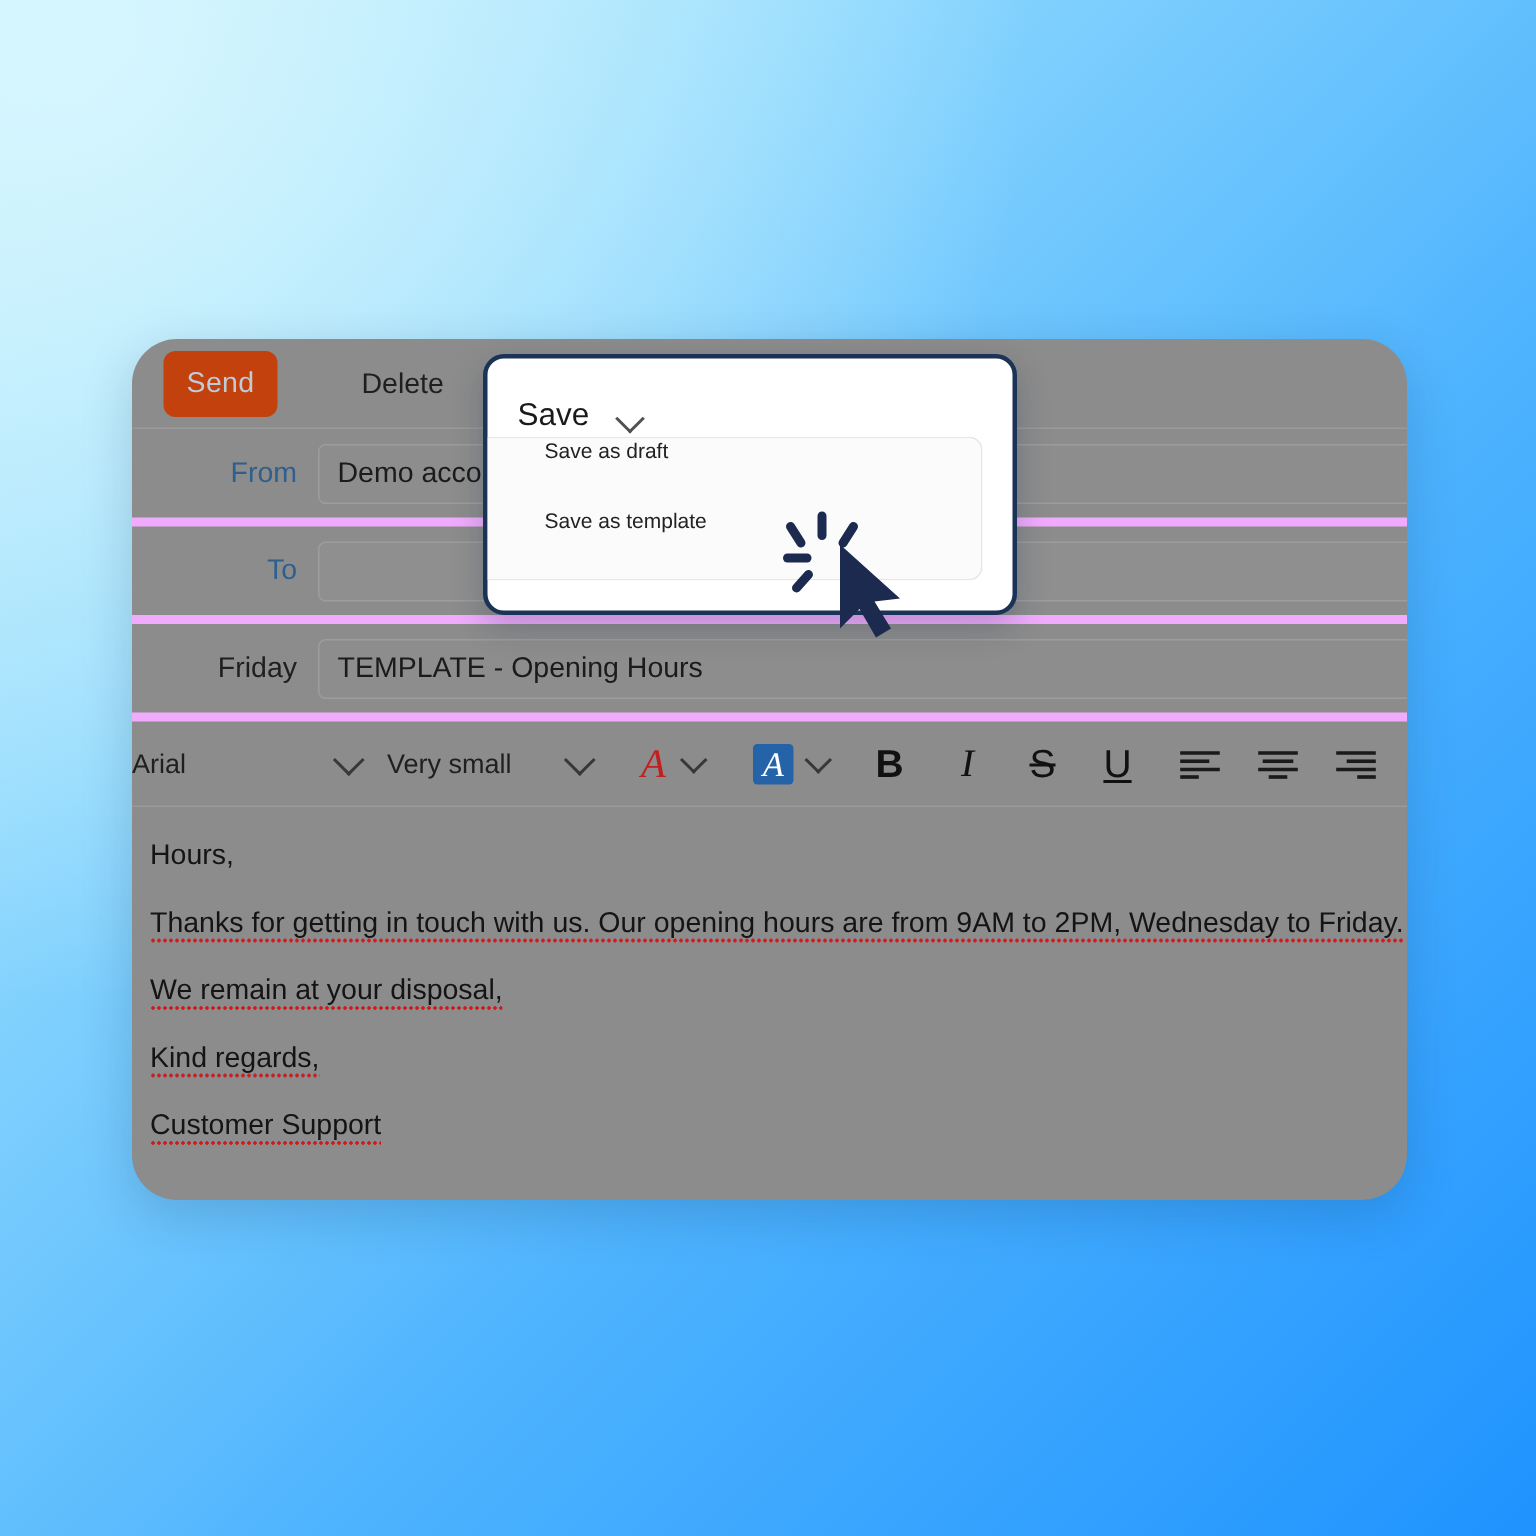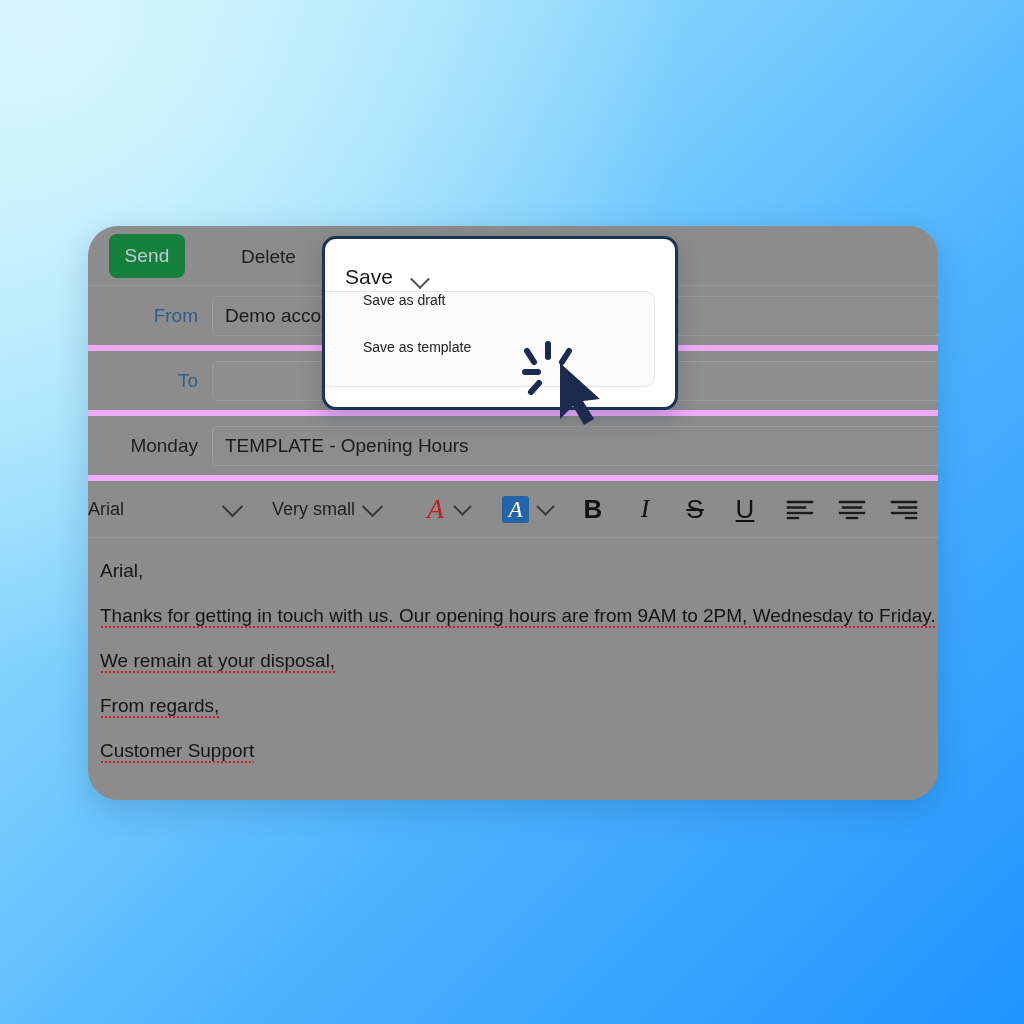--- a/index.html
+++ b/index.html
@@ -41,21 +41,21 @@
     height: 59px;
     border-bottom: 1px solid #9a9a9a;
   }
   .send-button {
     position: absolute;
     left: 21px;
     top: 8px;
     width: 76px;
     height: 44px;
     border-radius: 8px;
-    background: #15803d;
+    background: #c2410c;
     color: #bfcbd6;
     font-size: 19px;
     display: flex;
     align-items: center;
     justify-content: center;
     letter-spacing: .2px;
   }
   .delete-button {
     position: absolute;
     left: 153px;
@@ -259,34 +259,34 @@
     </div>
 
     <div class="field-row">
       <div class="field-label">To</div>
       <div class="field-box empty">
         <span></span>
       </div>
     </div>
 
     <div class="field-row">
-      <div class="field-label dark">Monday</div>
+      <div class="field-label dark">Friday</div>
       <div class="field-box">
         <span>TEMPLATE - Opening Hours</span>
       </div>
     </div>
 
     <div class="format-toolbar">
 
       <div class="tb-select" style="width:170px;padding-left:0;box-sizing:border-box;justify-content:space-between;padding-right:18px;">
         <span class="lbl">Arial</span>
         <span class="chev"></span>
       </div>
 
-      <div class="tb-select" style="width:150px;justify-content:center;padding-right:14px;box-sizing:border-box;">
+      <div class="tb-select" style="width:150px;justify-content:space-between;padding-right:14px;box-sizing:border-box;">
         <span class="lbl">Very small</span>
         <span class="chev"></span>
       </div>
 
       <div class="tb-select" style="width:80px;justify-content:center;gap:4px;">
         <span class="fontcolor-A">A</span>
         <span class="chev" style="margin-left:8px;width:11px;height:11px;"></span>
       </div>
 
       <div class="tb-select" style="width:78px;justify-content:center;">
@@ -334,30 +334,30 @@
             <line x1="9" y1="9.5" x2="26" y2="9.5"></line>
             <line x1="2" y1="15" x2="26" y2="15"></line>
             <line x1="16" y1="20" x2="26" y2="20"></line>
           </g>
         </svg>
       </div>
     </div>
 
     <div class="mail-body">
       <p class="body-line">
-        <span>Arial,</span>
+        <span>Hours,</span>
       </p>
       <p class="body-line">
         <span class="sp">Thanks for getting in touch with us. Our opening hours are from 9AM to 2PM, Wednesday to Friday.</span>
       </p>
       <p class="body-line">
         <span class="sp">We remain at your disposal,</span>
       </p>
       <p class="body-line">
-        <span class="sp">From regards,</span>
+        <span class="sp">Kind regards,</span>
       </p>
       <p class="body-line">
         <span class="sp">Customer Support</span>
       </p>
     </div>
   </div>
 
   <div class="save-dropdown">
     <div class="save-head">
       <span>Save</span>

